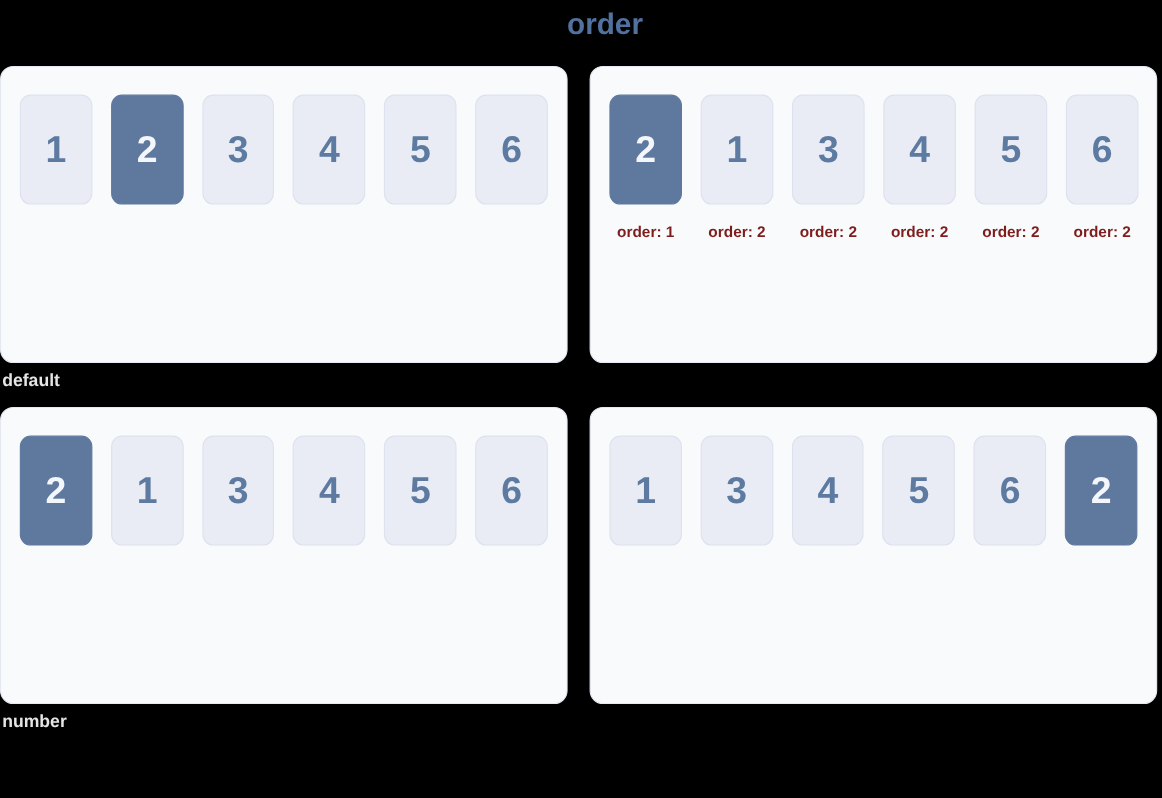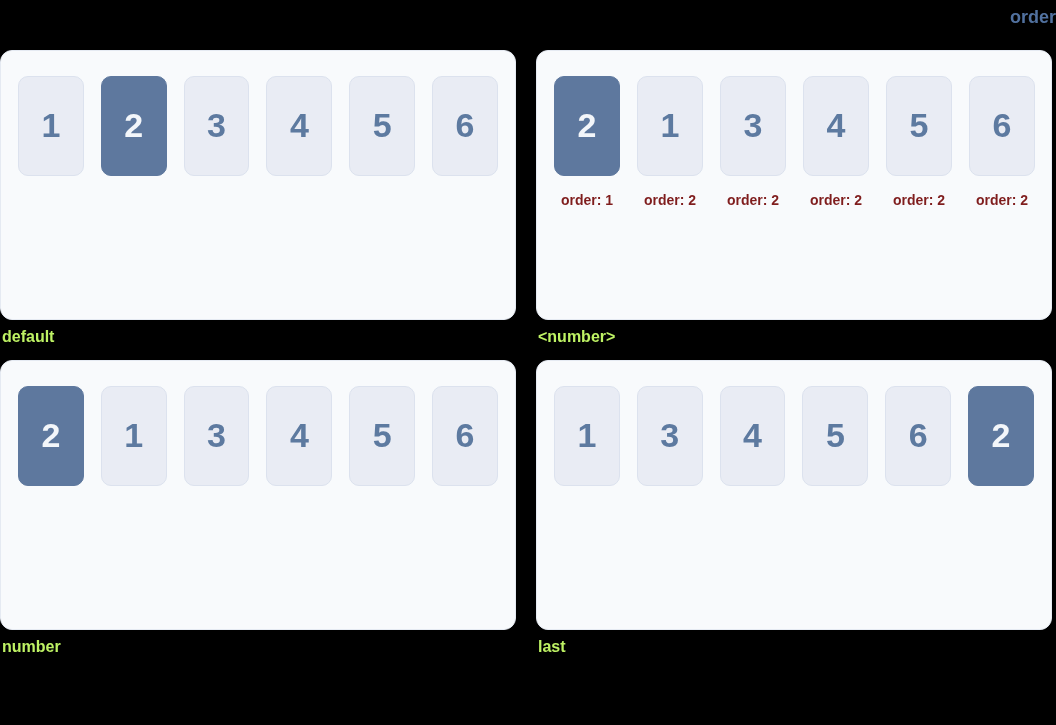--- a/index.html
+++ b/index.html
@@ -8,22 +8,22 @@
   }
   body {
     width: 1056px;
     height: 725px;
     background: #000000;
     font-family: "Liberation Sans", sans-serif;
     overflow: hidden;
   }
   .page-title {
     margin: 7px 0 0 0;
-    text-align: right;
-    font-size: 18px;
+    text-align: center;
+    font-size: 27px;
     line-height: 1.15;
     font-weight: 700;
     color: #51719f;
     padding-left: 44px;
   }
   .grid {
     display: grid;
     grid-template-columns: 1fr 1fr;
     column-gap: 20px;
     row-gap: 14px;
@@ -70,21 +70,21 @@
     font-size: 14px;
     font-weight: 600;
     color: #7f1d1d;
     white-space: nowrap;
   }
   .caption {
     margin: 7px 0 0 2px;
     font-size: 16px;
     line-height: 1.2;
     font-weight: 700;
-    color: #bef264;
+    color: #e5e5e5;
   }
 </style>
 </head>
 <body>
 
 <h1 class="page-title">order</h1>
 
 <div class="grid">
 
   <div class="cell">
@@ -119,21 +119,20 @@
       </div>
       <div class="item">
         <div class="box">5</div>
         <div class="annotation">order: 2</div>
       </div>
       <div class="item">
         <div class="box">6</div>
         <div class="annotation">order: 2</div>
       </div>
     </div>
-    <div class="caption">&lt;number&gt;</div>
   </div>
 
   <div class="cell">
     <div class="panel">
       <div class="box hl">2</div>
       <div class="box">1</div>
       <div class="box">3</div>
       <div class="box">4</div>
       <div class="box">5</div>
       <div class="box">6</div>
@@ -143,16 +142,15 @@
 
   <div class="cell">
     <div class="panel">
       <div class="box">1</div>
       <div class="box">3</div>
       <div class="box">4</div>
       <div class="box">5</div>
       <div class="box">6</div>
       <div class="box hl">2</div>
     </div>
-    <div class="caption">last</div>
   </div>
 
 </div>
 
 </body></html>

